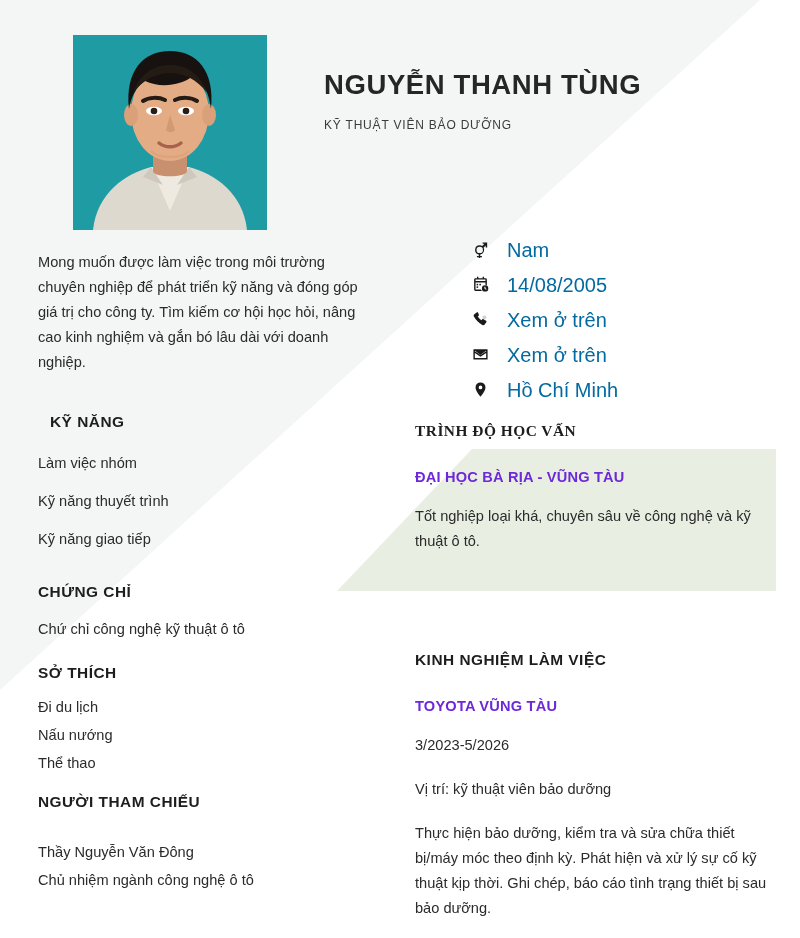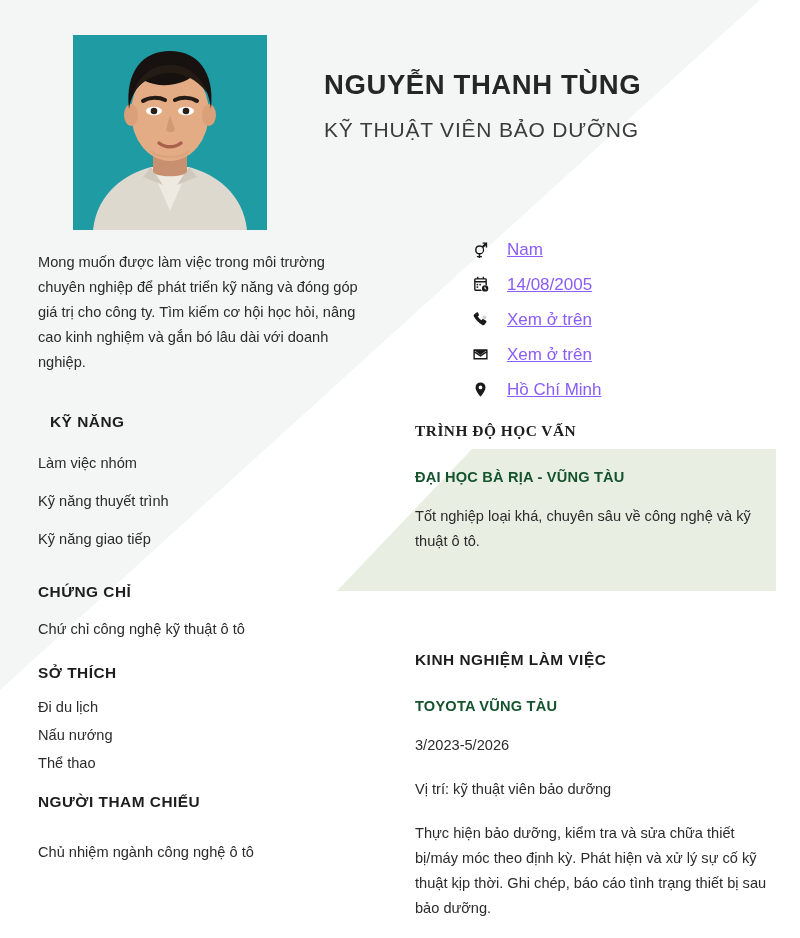--- a/index.html
+++ b/index.html
@@ -66,21 +66,21 @@
     left: 324px; top: 69px;
     font-size: 27.5px;
     font-weight: bold;
     letter-spacing: 0.6px;
     color: #262626;
     white-space: nowrap;
   }
   .role {
     position: absolute;
     left: 324px; top: 118px;
-    font-size: 21px;
+    font-size: 12px;
     font-weight: normal;
     letter-spacing: 0.8px;
     color: #3b3b3b;
     white-space: nowrap;
   }
 
   
   .left-col {
     position: absolute;
     left: 38px; top: 250px;
@@ -145,38 +145,37 @@
     min-width: 22px;
     height: 20px;
     display: flex;
     align-items: center;
     justify-content: flex-start;
     color: #1a1a1a;
     margin-right: 13px;
   }
   .contact-icon svg { display: block; }
   .contact-text {
-    font-size: 17px;
-    color: #8b5cf6;
+    font-size: 20px;
+    color: #0369a1;
     line-height: 20px;
-    text-decoration: underline;
   }
 
   .r-sec-title {
     font-size: 15.4px;
     font-weight: bold;
     letter-spacing: 0.5px;
     color: #1d1d1d;
     margin: 0;
   }
   .entry-org {
     font-size: 14.6px;
     font-weight: bold;
     letter-spacing: 0.2px;
-    color: #14532d;
+    color: #6d28d9;
     margin: 0;
   }
   .entry-line {
     font-size: 14.6px;
     color: #2b2b2b;
     margin: 0;
     line-height: 25px;
   }
 
   #edu-title  { position: absolute; left: 0; top: 422px; font-family: Liberation Serif, serif; }
@@ -265,20 +264,21 @@
 
       <h2 class="sec-title" id="hobbies-title">SỞ THÍCH</h2>
       <div id="hobbies-list">
         <p class="item-line">Đi du lịch</p>
         <p class="item-line">Nấu nướng</p>
         <p class="item-line">Thể thao</p>
       </div>
 
       <h2 class="sec-title" id="refs-title">NGƯỜI THAM CHIẾU</h2>
       <div id="refs-list">
+        <p class="item-line">Thầy Nguyễn Văn Đông</p>
         <p class="item-line">Chủ nhiệm ngành công nghệ ô tô</p>
       </div>
     </div>
 
     <div class="right-col">
 
       <div class="contact">
 
         <div class="contact-row">
           <span class="contact-icon">

